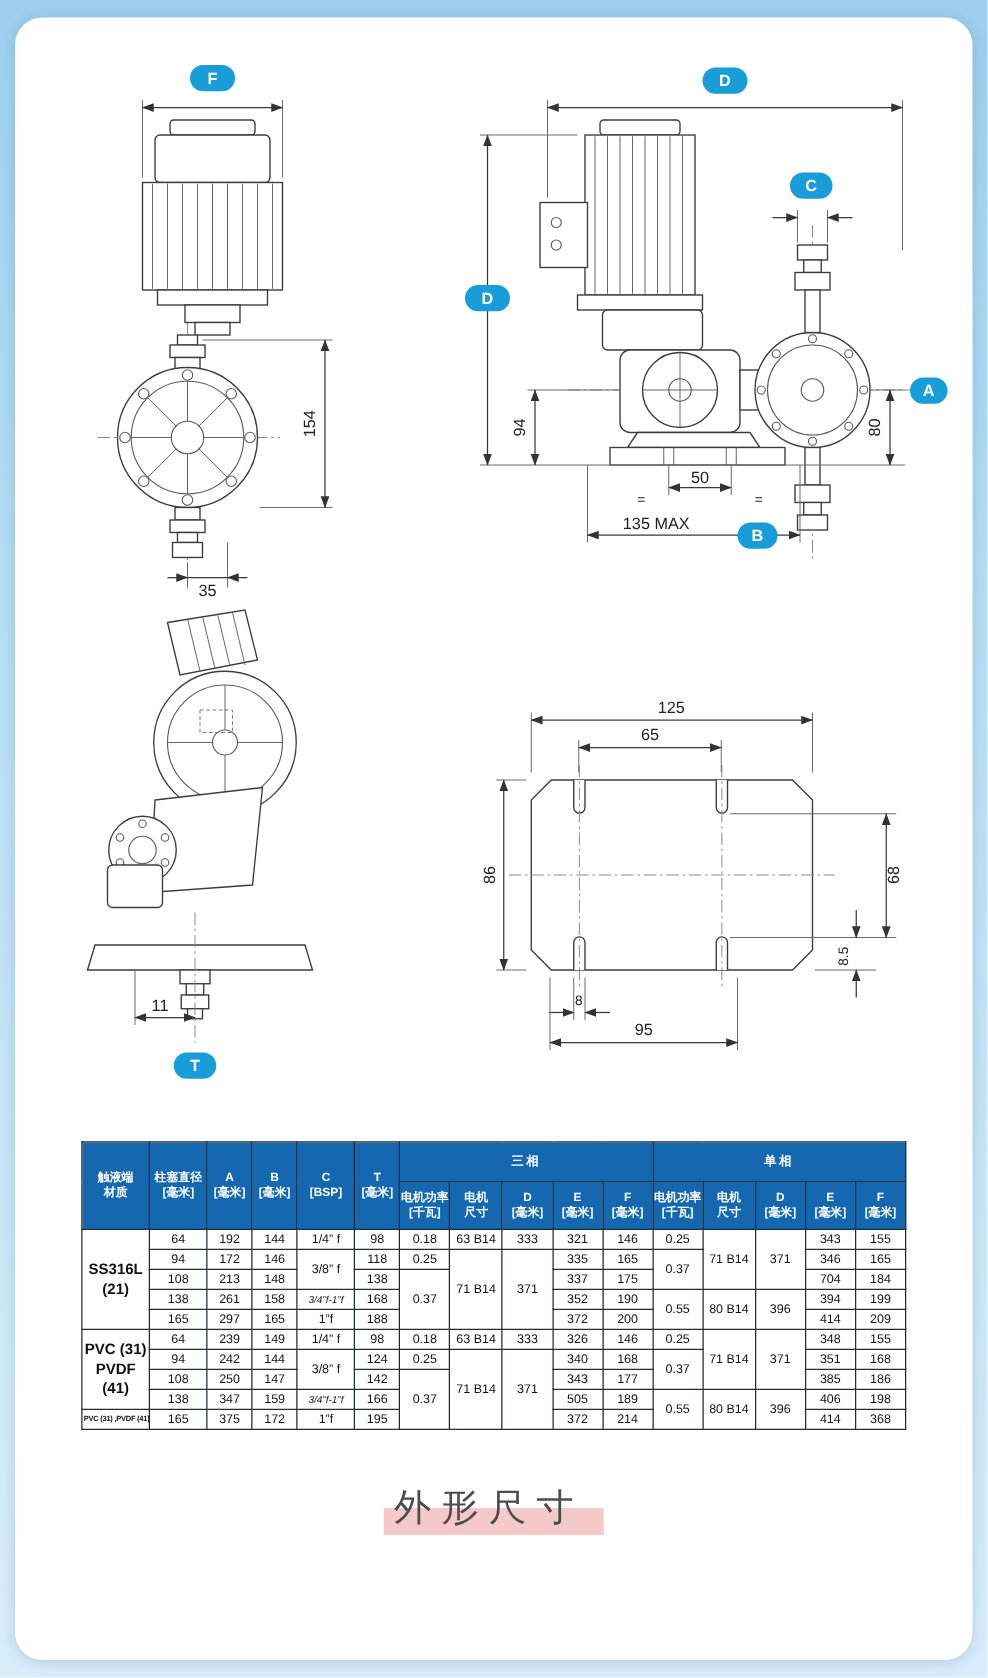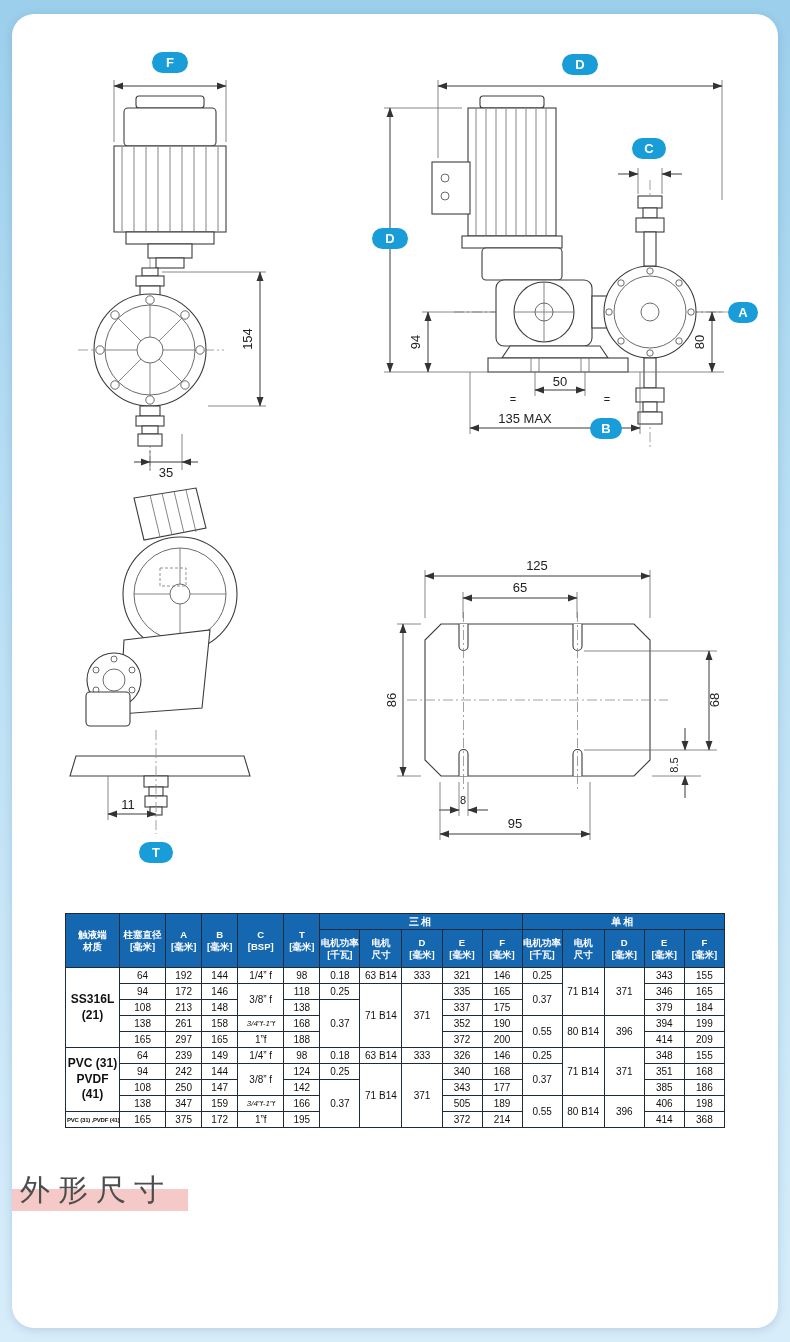--- a/index.html
+++ b/index.html
@@ -24,29 +24,29 @@
   .dim  { stroke:#3a3a3a; stroke-width:1; fill:none; }
   .ext  { stroke:#6a6a6a; stroke-width:0.8; }
   .cl   { stroke:#8a8a8a; stroke-width:0.8; stroke-dasharray:10 3 2 3; fill:none; }
   .dimtxt { text-anchor:middle; }
   .sm-txt { font-size:11px; text-anchor:middle; }
 
   table { border-collapse:collapse; margin:14px auto 0; table-layout:fixed; width:660px; }
   th,td { border:1px solid #1d2c38; text-align:center; vertical-align:middle; }
   th { background:#1568b0; color:#fff; font-weight:bold; font-size:9.5px;
        white-space:pre-line; line-height:1.18; padding:2px 0; }
-  thead tr:first-child th.group { height:16px; padding:1px 0; font-size:10px; letter-spacing:2px; }
+  thead tr:first-child th.group { height:32px; padding:1px 0; font-size:10px; letter-spacing:2px; }
   thead tr:last-child th { height:38px; }
   td { font-size:10px; height:16px; padding:0 1px; color:#111; }
   td.mat { font-weight:bold; font-size:12px; white-space:pre-line; line-height:1.3; }
   td.mat-sm { font-weight:bold; font-size:6px; white-space:nowrap; letter-spacing:-0.2px; }
   td.plg { font-weight:normal; }
   td.sm { font-size:8px;font-style:italic; }
 
-  .title { margin-top:42px; font-size:30px; color:#4d4d4d; letter-spacing:8px; }
+  .title { text-align:center; margin-top:42px; font-size:30px; color:#4d4d4d; letter-spacing:8px; }
   .title span { background:linear-gradient(180deg,rgba(0,0,0,0) 46%,#f6c9c9 46%); padding:2px 16px 5px 8px; }
 </style>
 </head>
 <body>
 
 <div class="card">
 
   <div class="drawings">
 
     <svg style="left:38px;top:36px" width="250" height="430" viewBox="0 0 250 430">
@@ -489,21 +489,21 @@
           <td>165</td>
         </tr>
         <tr>
           <td class="plg">108</td>
           <td>213</td>
           <td>148</td>
           <td>138</td>
           <td rowspan="3">0.37</td>
           <td>337</td>
           <td>175</td>
-          <td>379</td>
+          <td>704</td>
           <td>184</td>
         </tr>
         <tr>
           <td class="plg">138</td>
           <td>261</td>
           <td>158</td>
           <td class="sm">3/4”f-1”f</td>
           <td>168</td>
           <td>352</td>
           <td>190</td>

